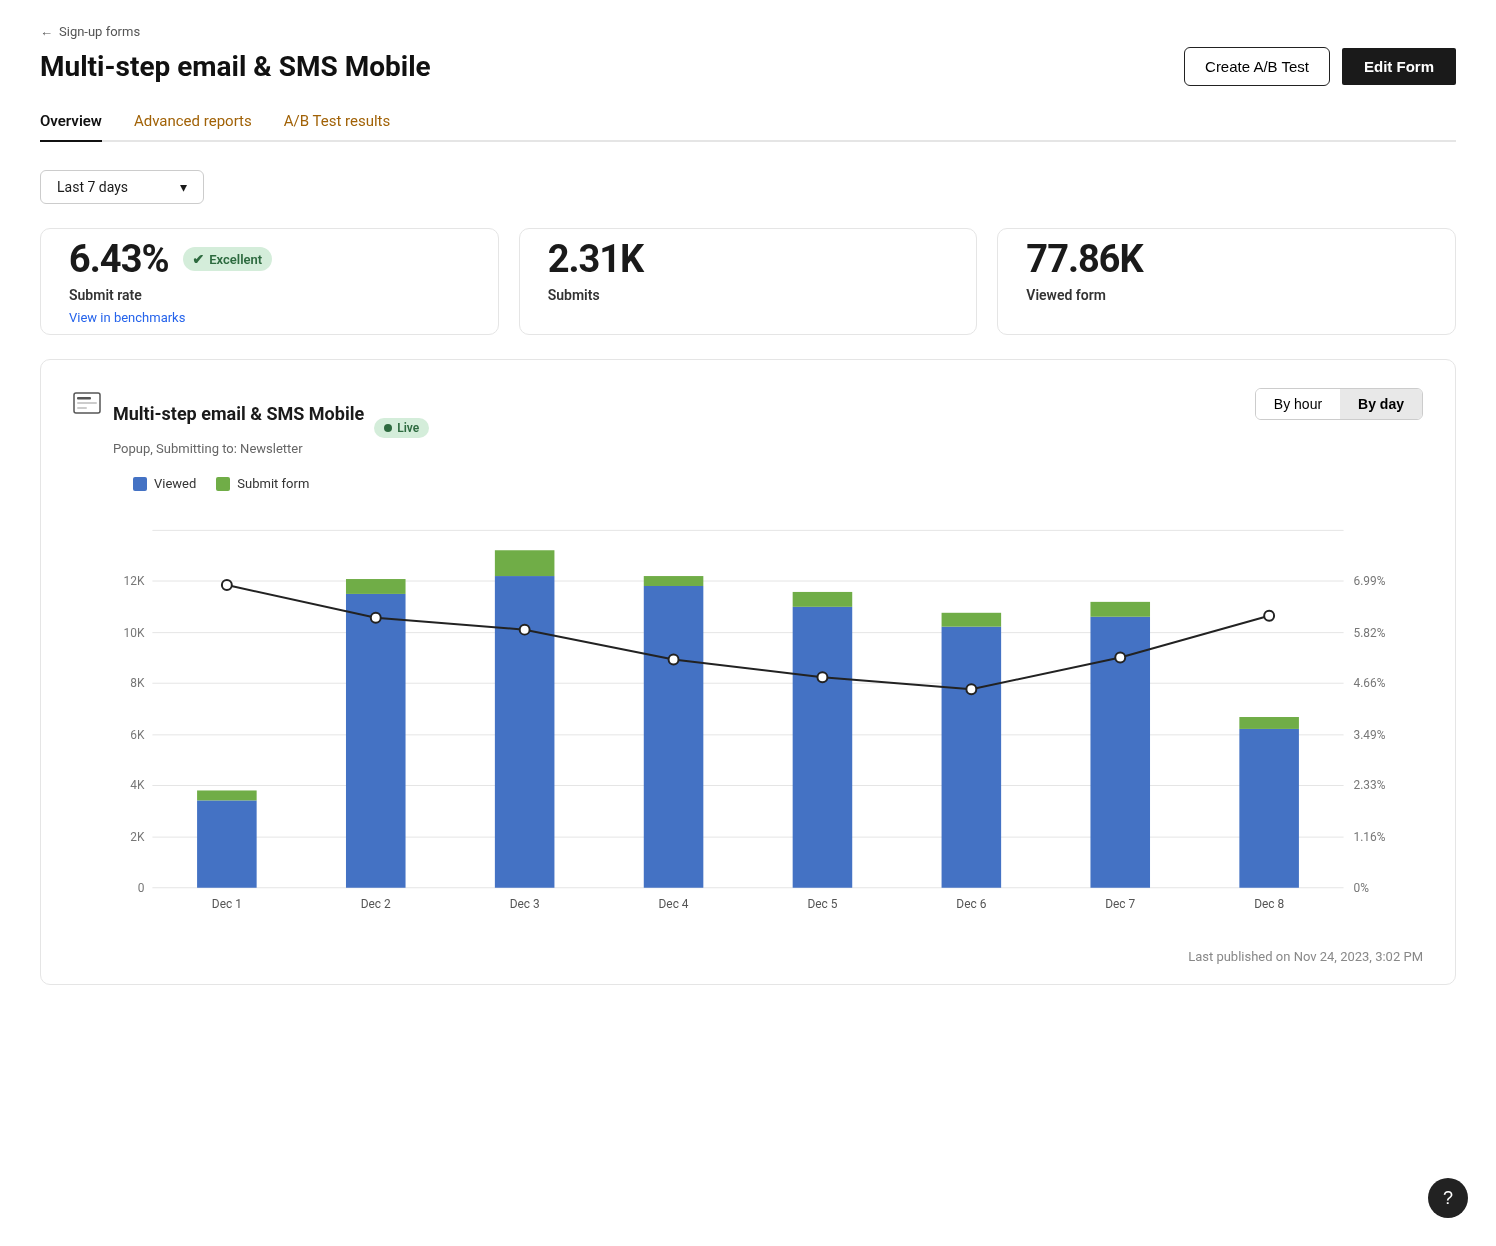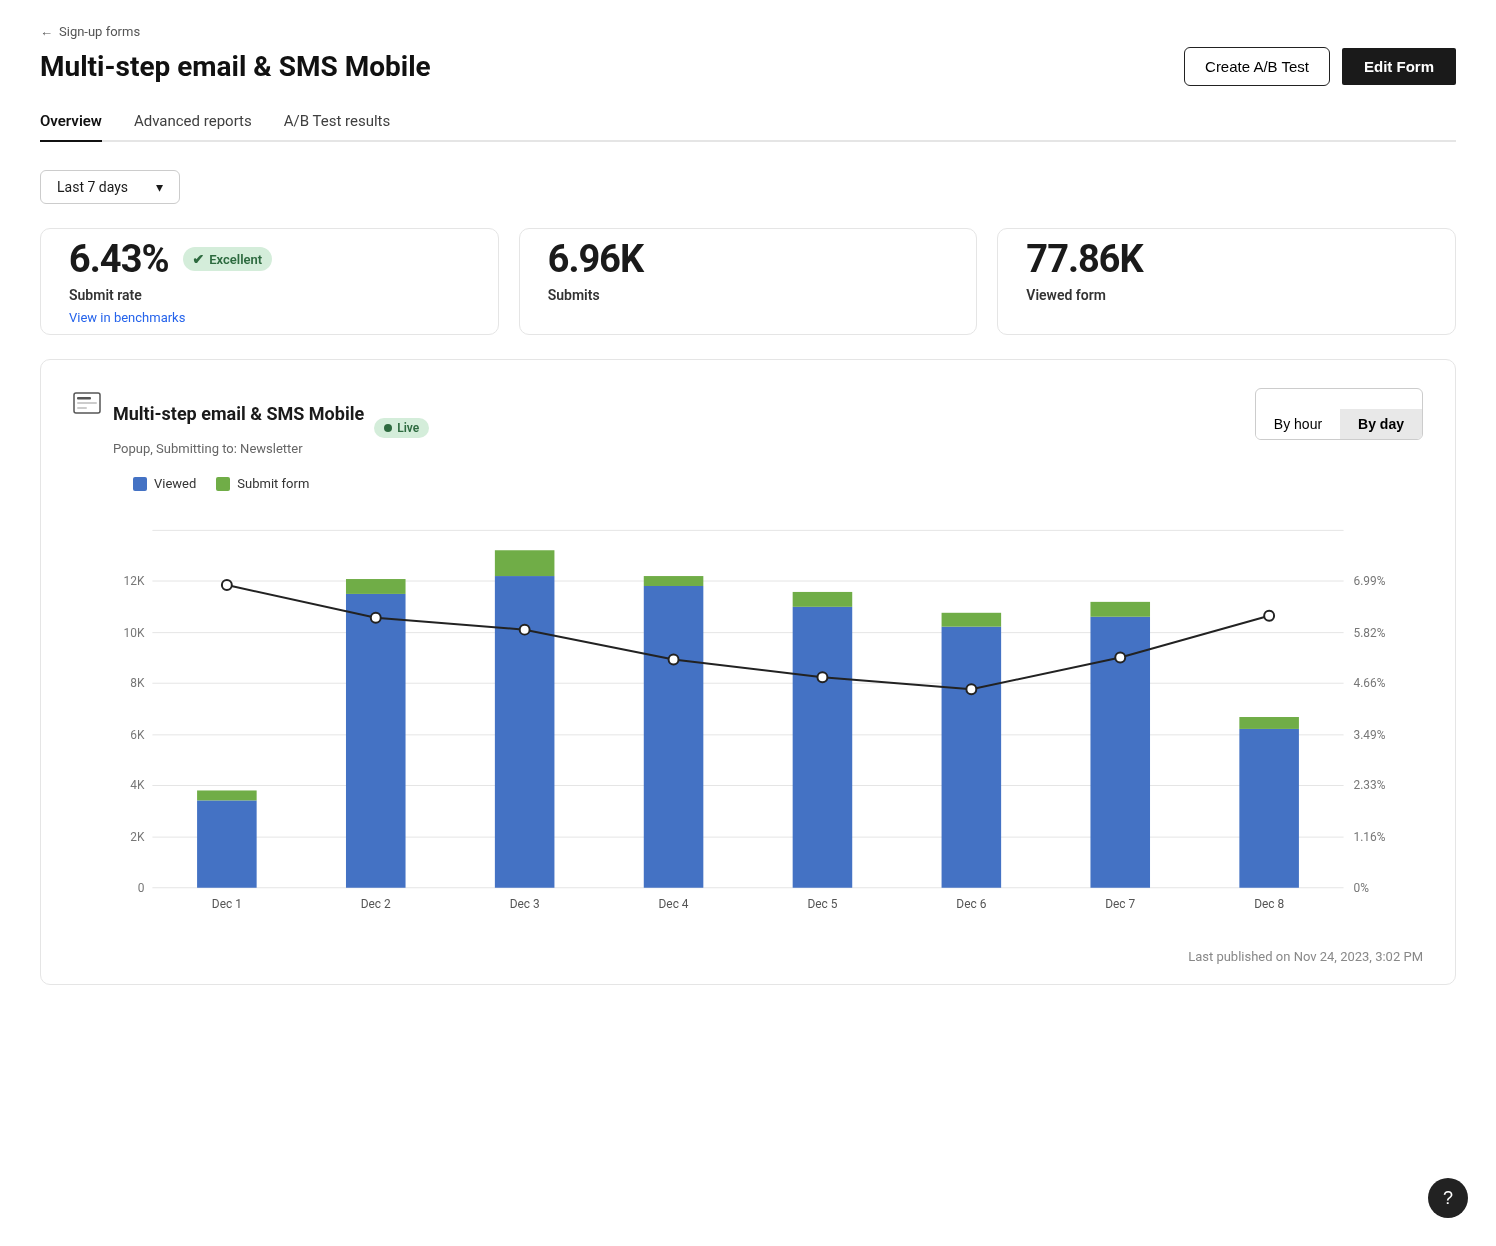--- a/index.html
+++ b/index.html
@@ -63,21 +63,21 @@
       display: flex;
       gap: 0;
       border-bottom: 2px solid #e5e5e5;
       margin-bottom: 28px;
     }
     .tab {
       padding: 10px 0;
       margin-right: 32px;
       font-size: 15px;
       cursor: pointer;
-      color: #404040;
+      color: #a16207;
       border-bottom: 2px solid transparent;
       margin-bottom: -2px;
     }
     .tab.active {
       color: #111;
       font-weight: 600;
       border-bottom: 2px solid #111;
     }
     .filter-row {
       margin-bottom: 24px;
@@ -85,21 +85,21 @@
     .dropdown {
       display: flex;
       align-items: center;
       gap: 8px;
       padding: 8px 16px;
       border: 1.5px solid #ccc;
       border-radius: 6px;
       background: #fff;
       font-size: 14px;
       cursor: pointer;
-      width: 140px;
+      width: 164px;
       justify-content: space-between;
     }
     .stats-row {
       display: flex;
       gap: 20px;
       margin-bottom: 24px;
     }
     .stat-card {
       background: #fff;
       border: 1.5px solid #e5e5e5;
@@ -199,21 +199,20 @@
       border-radius: 6px;
       overflow: hidden;
     }
     .toggle-btn {
       padding: 7px 18px;
       font-size: 14px;
       cursor: pointer;
       background: #fff;
       border: none;
       outline: none;
-      margin-top: 20px;
     }
     .toggle-btn.active {
       background: #e8e8e8;
       font-weight: 600;
       text-align: center;
     }
     .chart-legend {
       display: flex;
       gap: 20px;
       margin-bottom: 18px;
@@ -298,21 +297,21 @@
           <span style="font-size:14px;">✔</span>
           <span>Excellent</span>
         </div>
       </div>
       <div class="stat-label">Submit rate</div>
       <a class="benchmark-link">View in benchmarks</a>
     </div>
 
     <div class="stat-card">
       <div class="stat-top">
-        <span class="stat-value">6.96K</span>
+        <span class="stat-value">2.31K</span>
       </div>
       <div class="stat-label">Submits</div>
     </div>
 
     <div class="stat-card">
       <div class="stat-top">
         <span class="stat-value">77.86K</span>
       </div>
       <div class="stat-label">Viewed form</div>
     </div>

